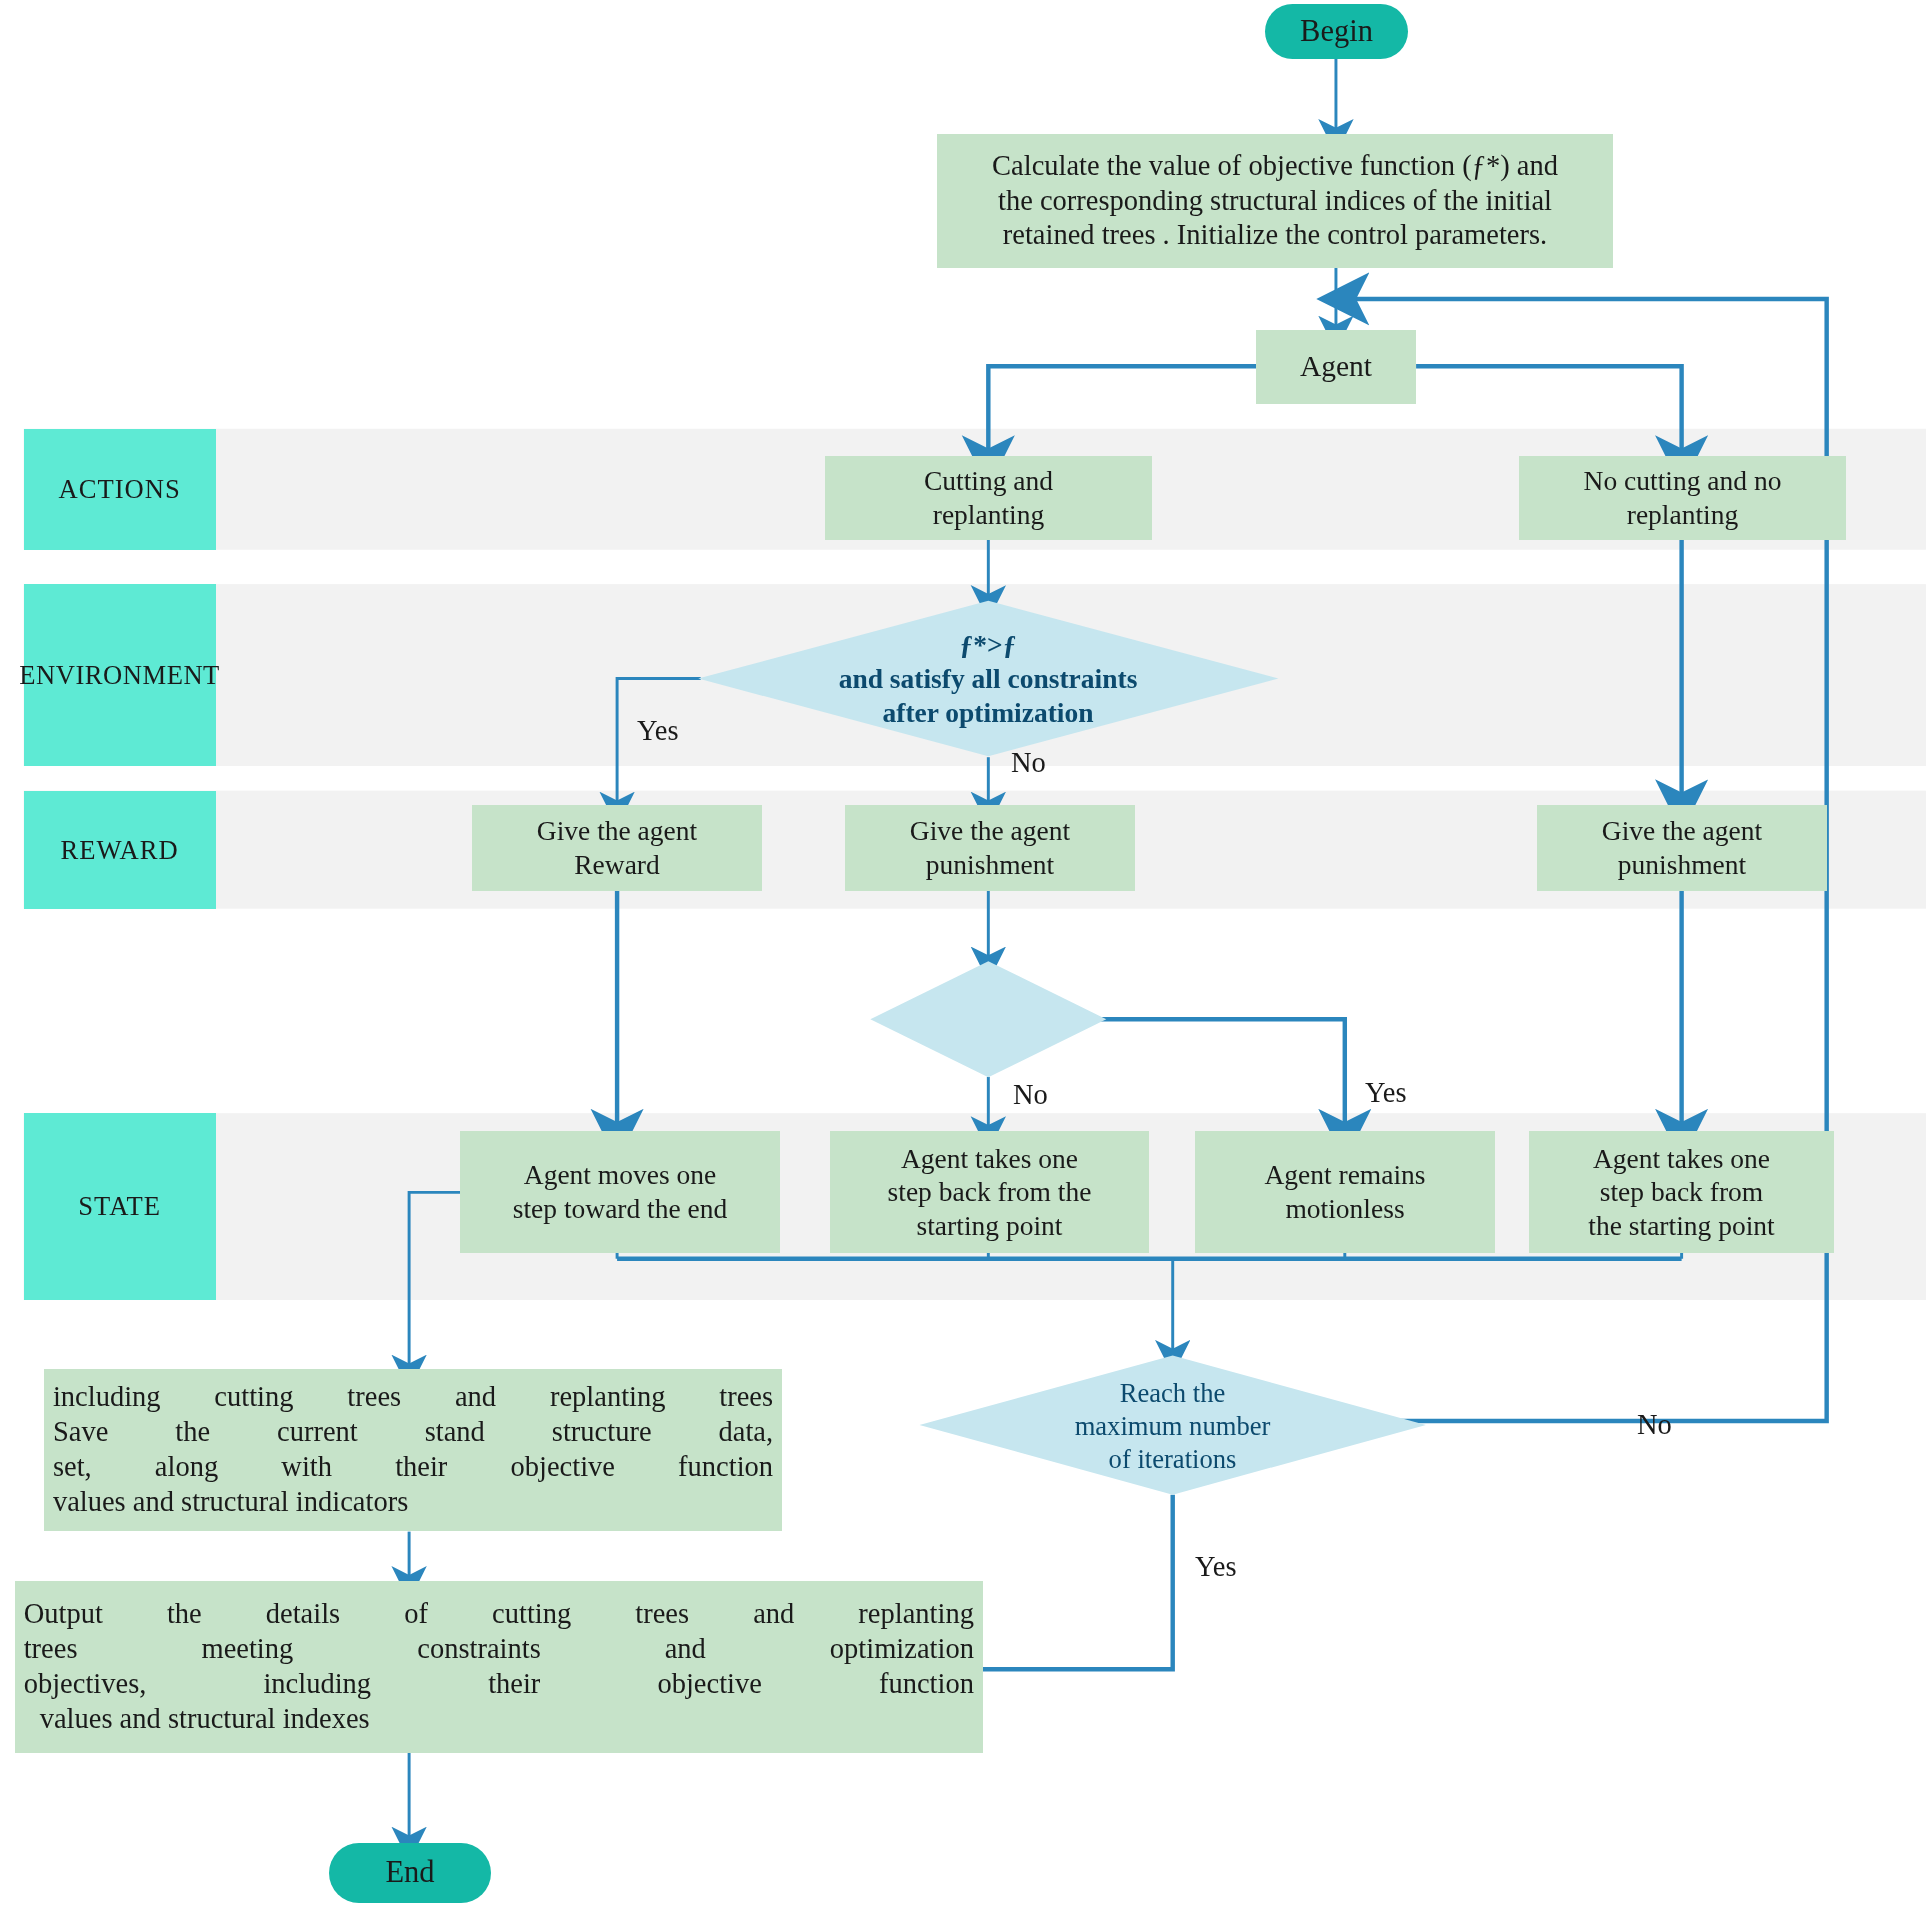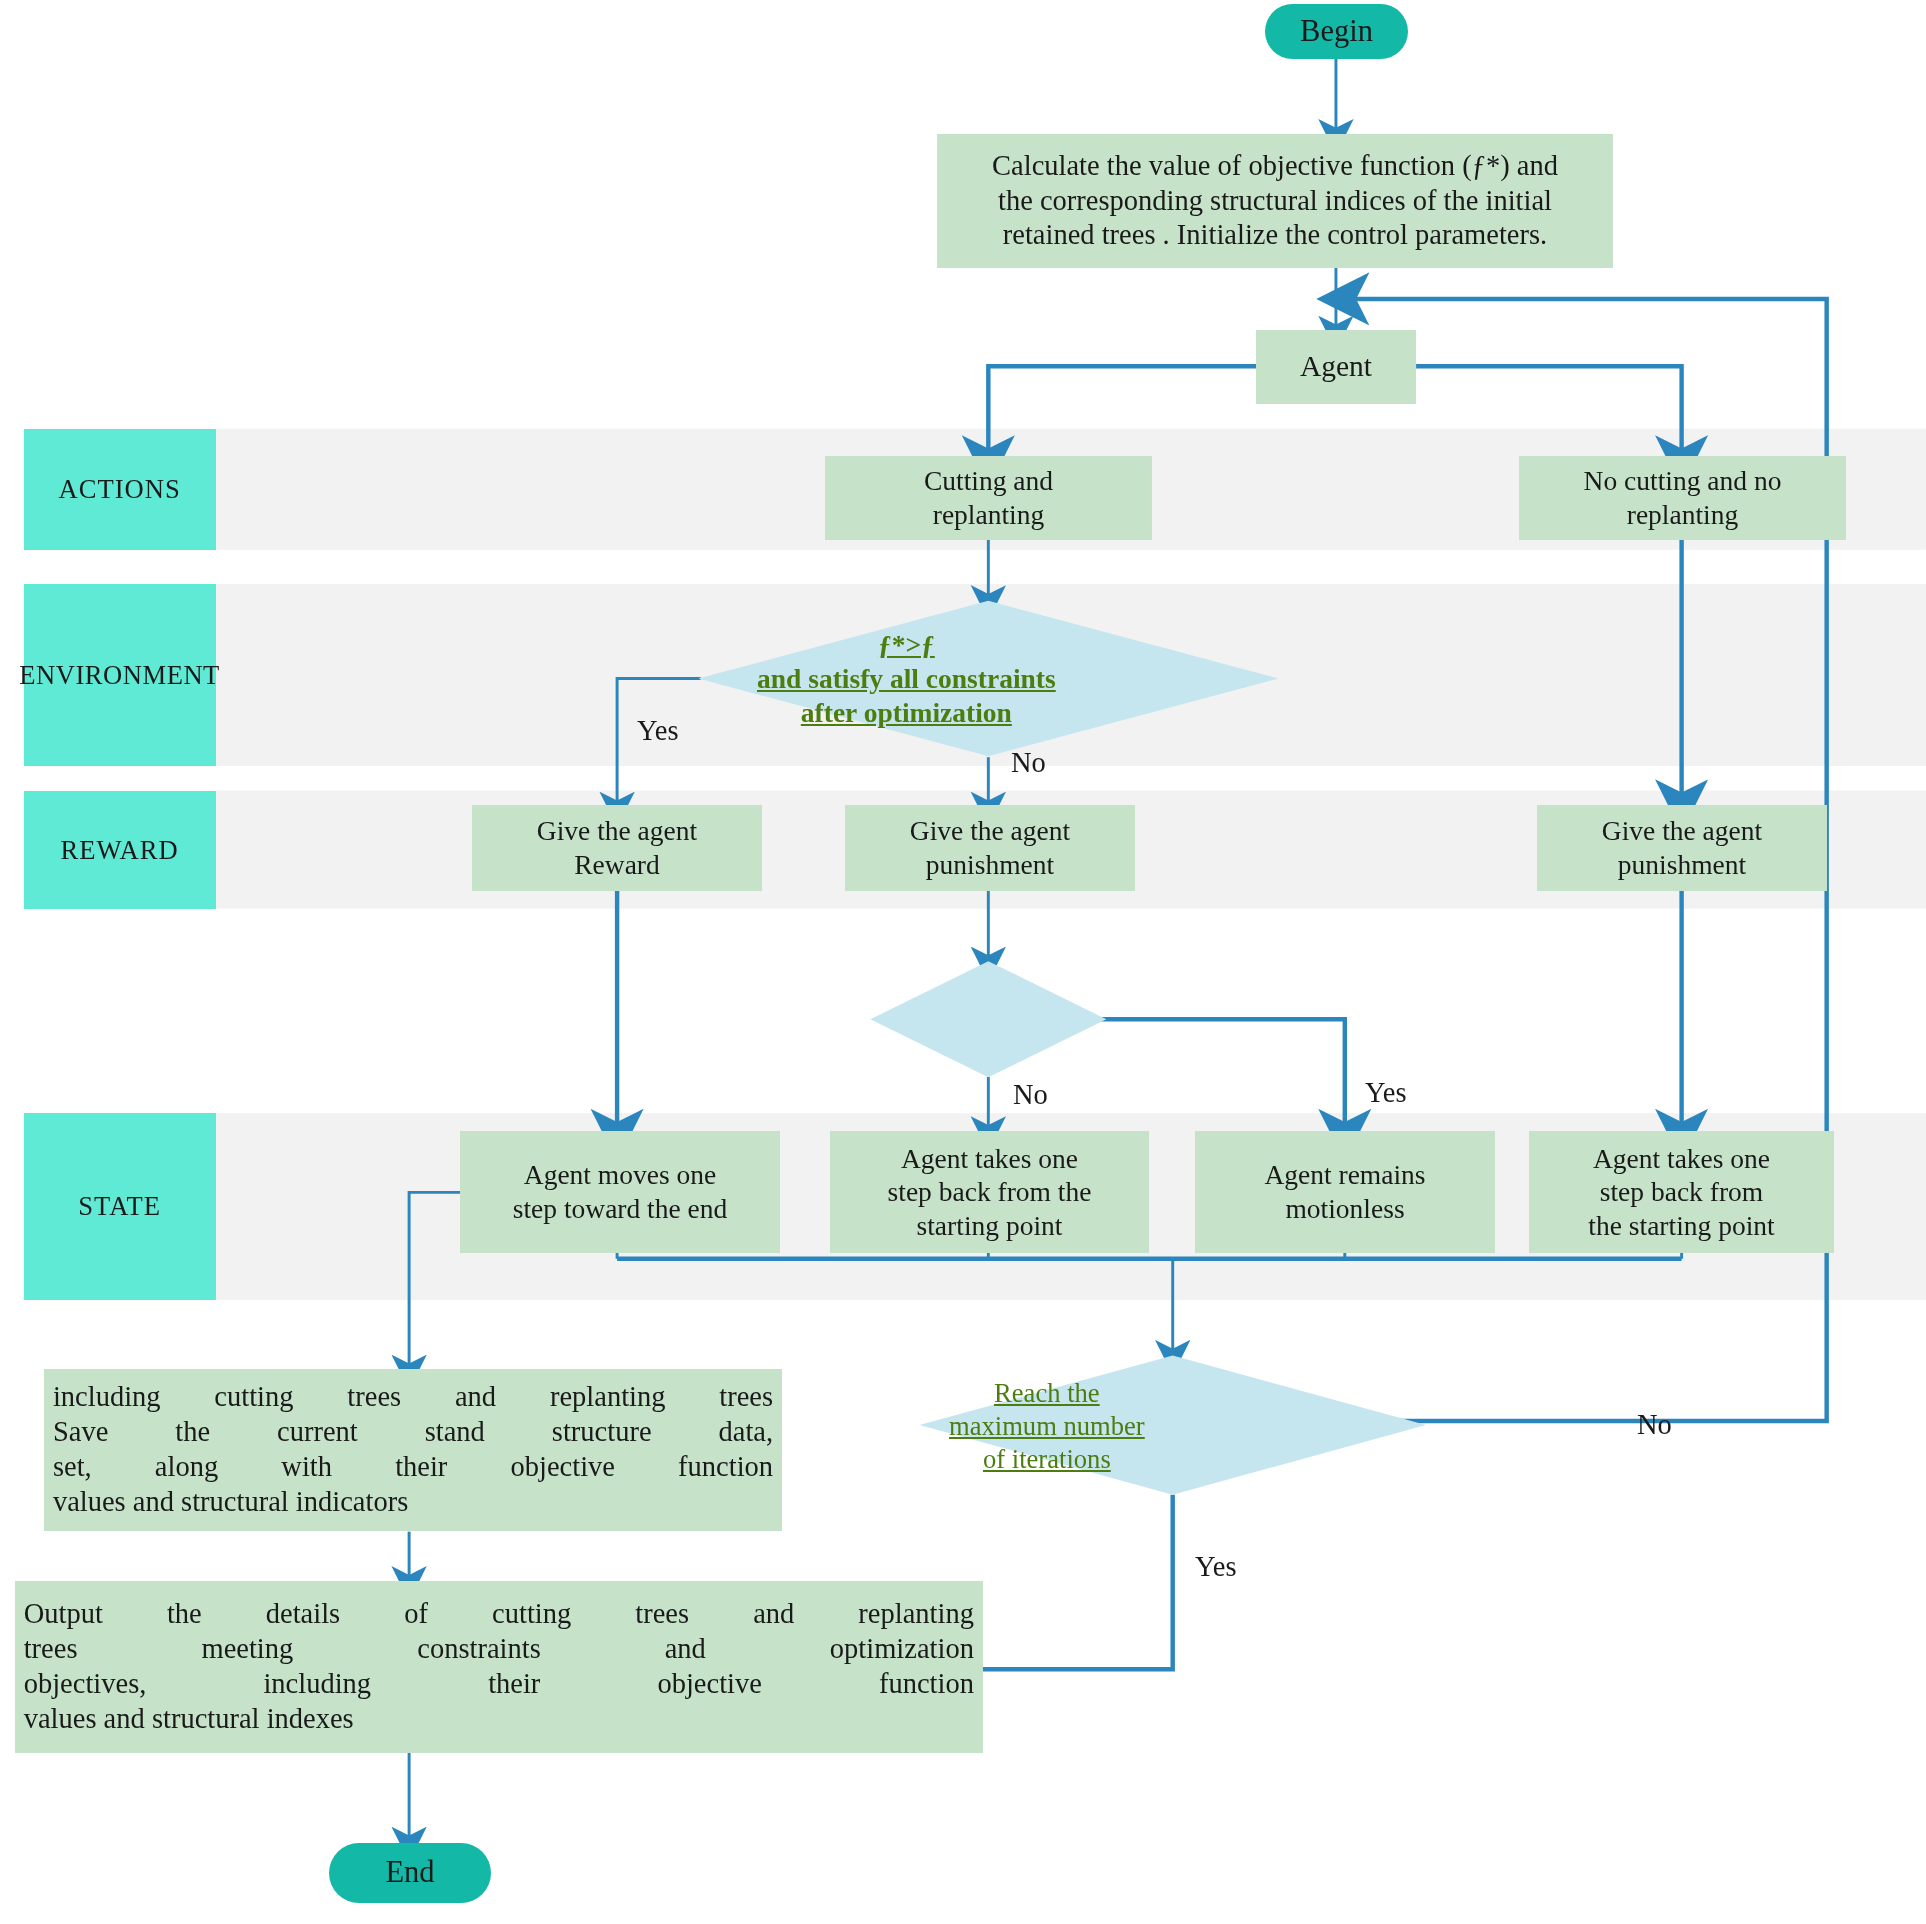--- a/index.html
+++ b/index.html
@@ -5,22 +5,22 @@
   html,body{margin:0;padding:0;background:#ffffff;}
   body{width:1926px;height:1924px;position:relative;overflow:hidden;
        font-family:"Liberation Serif","DejaVu Serif",serif;}
   #stage{position:absolute;left:0;top:0;width:1926px;height:1924px;}
   svg.layer{position:absolute;left:0;top:0;width:1926px;height:1924px;}
   .node{position:absolute;box-sizing:border-box;display:flex;align-items:center;
         justify-content:center;text-align:center;color:#1a1a1a;line-height:1.22;}
   .proc{background:#c6e3c9;}
   .term{background:#14b8a6;border-radius:34px;}
   .bandlabel{background:#5eead4;}
-  .diamond-txt{position:absolute;display:flex;align-items:center;justify-content:flex-start;
-        text-align:center;color:#4d7c0f;line-height:1.24;font-weight:bold;text-decoration:underline;}
+  .diamond-txt{position:absolute;display:flex;align-items:center;justify-content:center;
+        text-align:center;color:#0c4a6e;line-height:1.24;font-weight:bold;}
   .edgelabel{position:absolute;color:#1a1a1a;white-space:nowrap;}
   .justified{display:block;text-align:justify;text-align-last:left;}
   .justified span.ln{display:block;}
 </style>
 </head>
 <body>
 
 <div id="stage">
 
   <svg class="layer" viewBox="0 0 3917 3913">
@@ -197,21 +197,21 @@
       <span class="ln" style="text-align:justify;text-align-last:justify;">set, along with their objective function</span>
       <span class="ln" style="text-align:left;">values and structural indicators</span>
     </div>
   </div>
 
   <div class="node proc" style="left:14.8px;top:1581px;width:968px;height:172px;font-size:28.5px;padding:0 8.9px;">
     <div class="justified" style="width:100%;">
       <span class="ln" style="text-align:justify;text-align-last:justify;">Output the details of cutting trees and replanting</span>
       <span class="ln" style="text-align:justify;text-align-last:justify;">trees meeting constraints and optimization</span>
       <span class="ln" style="text-align:justify;text-align-last:justify;">objectives, including their objective function</span>
-      <span class="ln" style="text-align:left;">values and structural indexes</span>
+      <span class="ln" style="text-align:left;margin-left:16px;">values and structural indexes</span>
     </div>
   </div>
 
   <div class="diamond-txt" style="left:757px;top:610px;width:462px;height:138px;font-size:27.5px;">
     <div>
       <div>ƒ*&gt;ƒ</div>
       <div>and satisfy all constraints</div>
       <div>after optimization</div>
     </div>
   </div>

